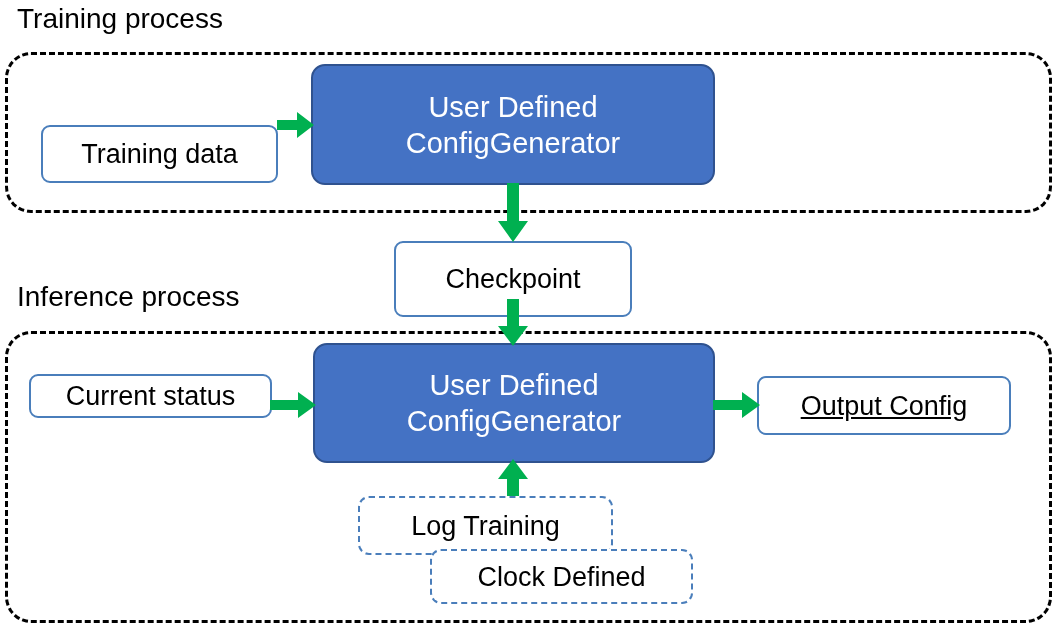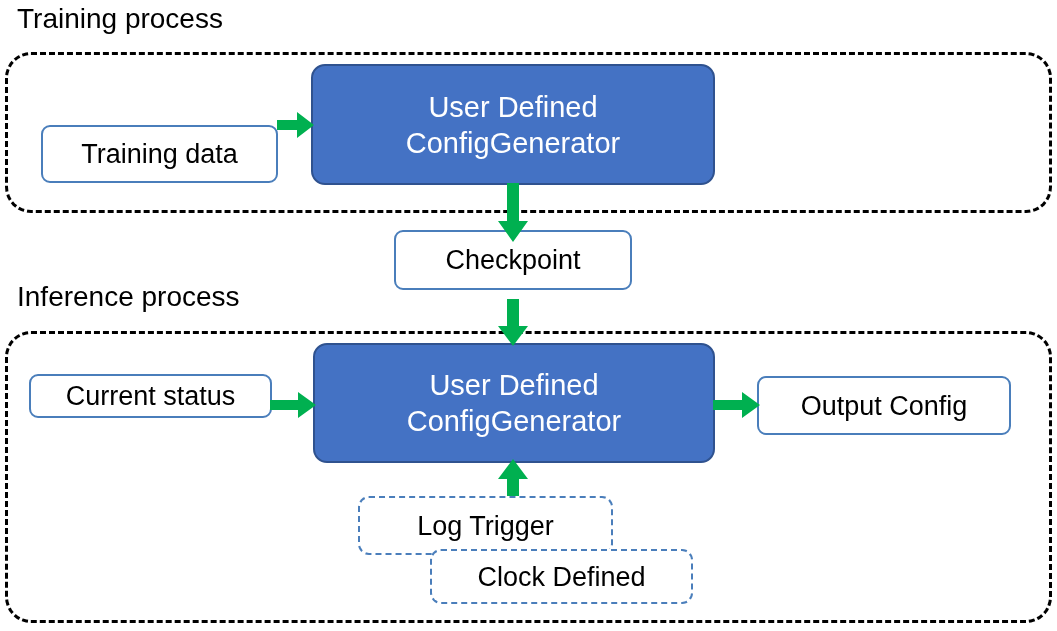--- a/index.html
+++ b/index.html
@@ -50,23 +50,23 @@
     border-radius: 9px;
     display: flex;
     align-items: center;
     justify-content: center;
     color: #000000;
     font-size: 27px;
     line-height: 30px;
     white-space: nowrap;
   }
   #node-training-data  { left: 41px;  top: 97px;  width: 237px; height: 58px; margin-top: 28px; }
-  #node-checkpoint     { left: 394px; top: 230px; width: 238px; height: 60px; }
+  #node-checkpoint     { left: 394px; top: 241px; width: 238px; height: 76px; }
   #node-current-status { left: 29px;  top: 374px; width: 243px; height: 44px; }
-  #node-output-config  { left: 757px; top: 376px; width: 254px; height: 59px; }
+  #node-output-config  { left: 757px; top: 376px; width: 254px; height: 59px; text-decoration: underline; }
 
   
   .node-primary {
     position: absolute;
     box-sizing: border-box;
     background: #4472C4;
     border: 2px solid #2F528F;
     border-radius: 14px;
     display: flex;
     flex-direction: column;
@@ -135,21 +135,21 @@
 
   <div class="node-plain" id="node-current-status">Current status</div>
 
   <div class="node-primary" id="node-generator-inference">
     <span>User Defined</span>
     <span>ConfigGenerator</span>
   </div>
 
   <div class="node-plain" id="node-output-config">Output Config</div>
 
-  <div class="node-trigger" id="node-log-trigger">Log Trigger</div>
+  <div class="node-trigger" id="node-log-trigger">Log Training</div>
 
   <div class="node-trigger" id="node-clock-trigger">Clock Defined</div>
 
   <div class="arrow" id="arrow-trainingdata-to-generator">
     <svg width="38" height="34" viewBox="0 0 38 34">
       <path d="M0 12 L20 12 L20 4 L37 17 L20 30 L20 22 L0 22 Z" fill="#00B050"></path>
     </svg>
   </div>
 
   <div class="arrow" id="arrow-generator-to-checkpoint">

